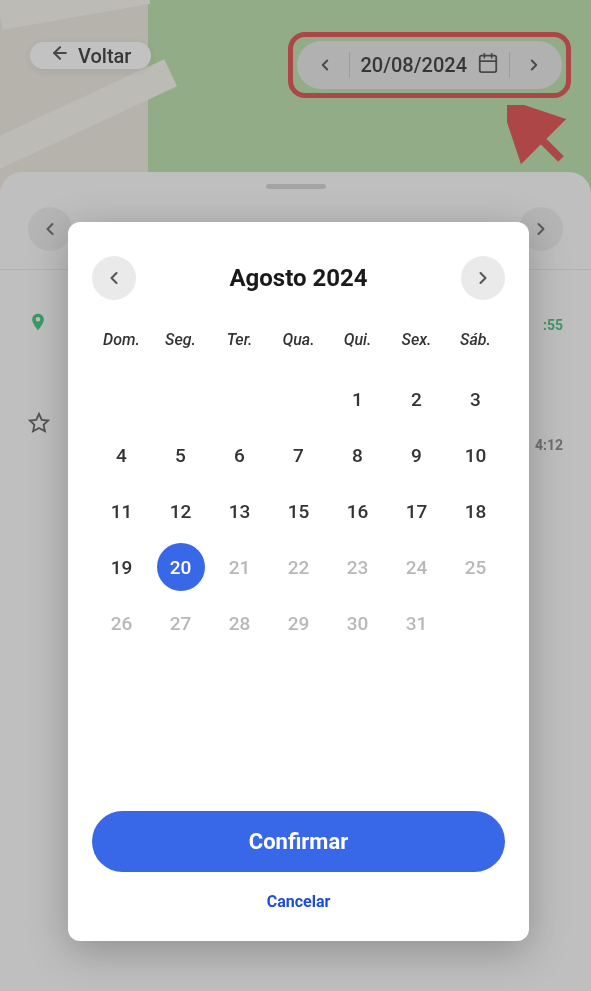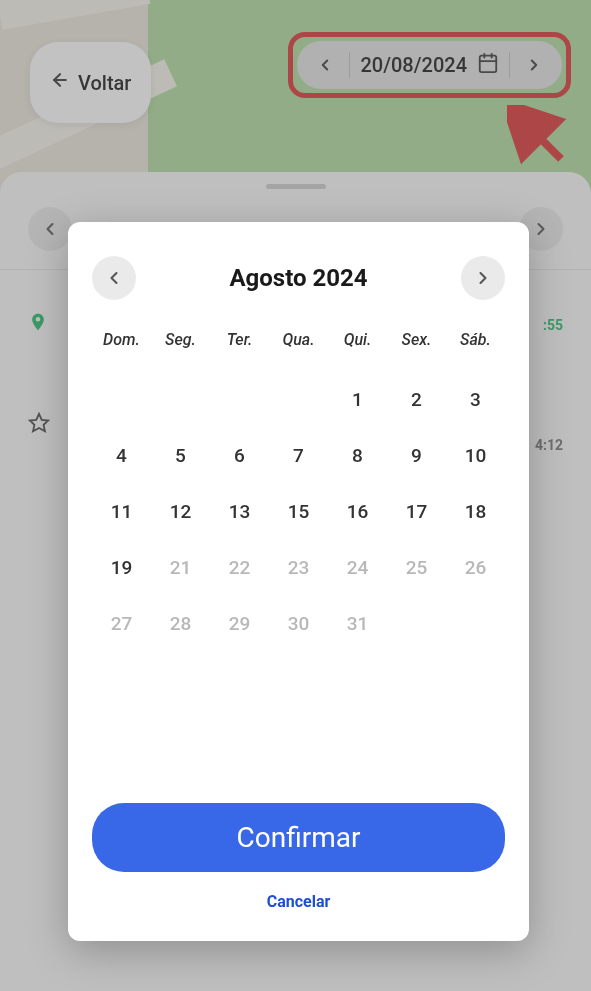--- a/index.html
+++ b/index.html
@@ -28,21 +28,21 @@
     
     .road1 { top: 0; left: 0; width: 150px; height: 30px; transform: rotate(-10deg); transform-origin: left; }
     .road2 { top: 100px; left: -20px; width: 200px; height: 30px; transform: rotate(-25deg); }
     
     .back-pill {
       position: absolute;
       top: 42px;
       left: 30px;
       background: #fff;
       border-radius: 28px;
-      padding: 28px 20px;
+      padding: 1px 20px;
       display: flex;
       align-items: center;
       gap: 8px;
       font-size: 20px;
       font-weight: 500;
       box-shadow: 0 2px 8px rgba(0,0,0,0.1);
     }
     
     .date-pill-container {
       position: absolute;
@@ -237,22 +237,22 @@
       align-items: center;
     }
     
     .btn-confirm {
       width: 100%;
       background: #3868e8;
       color: #fff;
       border: none;
       border-radius: 32px;
       padding: 18px;
-      font-size: 28px;
-      font-weight: 400;
+      font-size: 22px;
+      font-weight: 700;
       cursor: pointer;
     }
     
     .btn-cancel {
       background: none;
       border: none;
       font-size: 16px;
       font-weight: 700;
       color: #1d4ed8;
       cursor: pointer;
@@ -423,20 +423,23 @@
       </div>
       <div class="cal-day">
         <span>17</span>
       </div>
       <div class="cal-day">
         <span>18</span>
       </div>
       <div class="cal-day">
         <span>19</span>
       </div>
+      <div class="cal-day selected">
+        <span>20</span>
+      </div>
       <div class="cal-day disabled">
         <span>21</span>
       </div>
       <div class="cal-day disabled">
         <span>22</span>
       </div>
       <div class="cal-day disabled">
         <span>23</span>
       </div>
       <div class="cal-day disabled">

